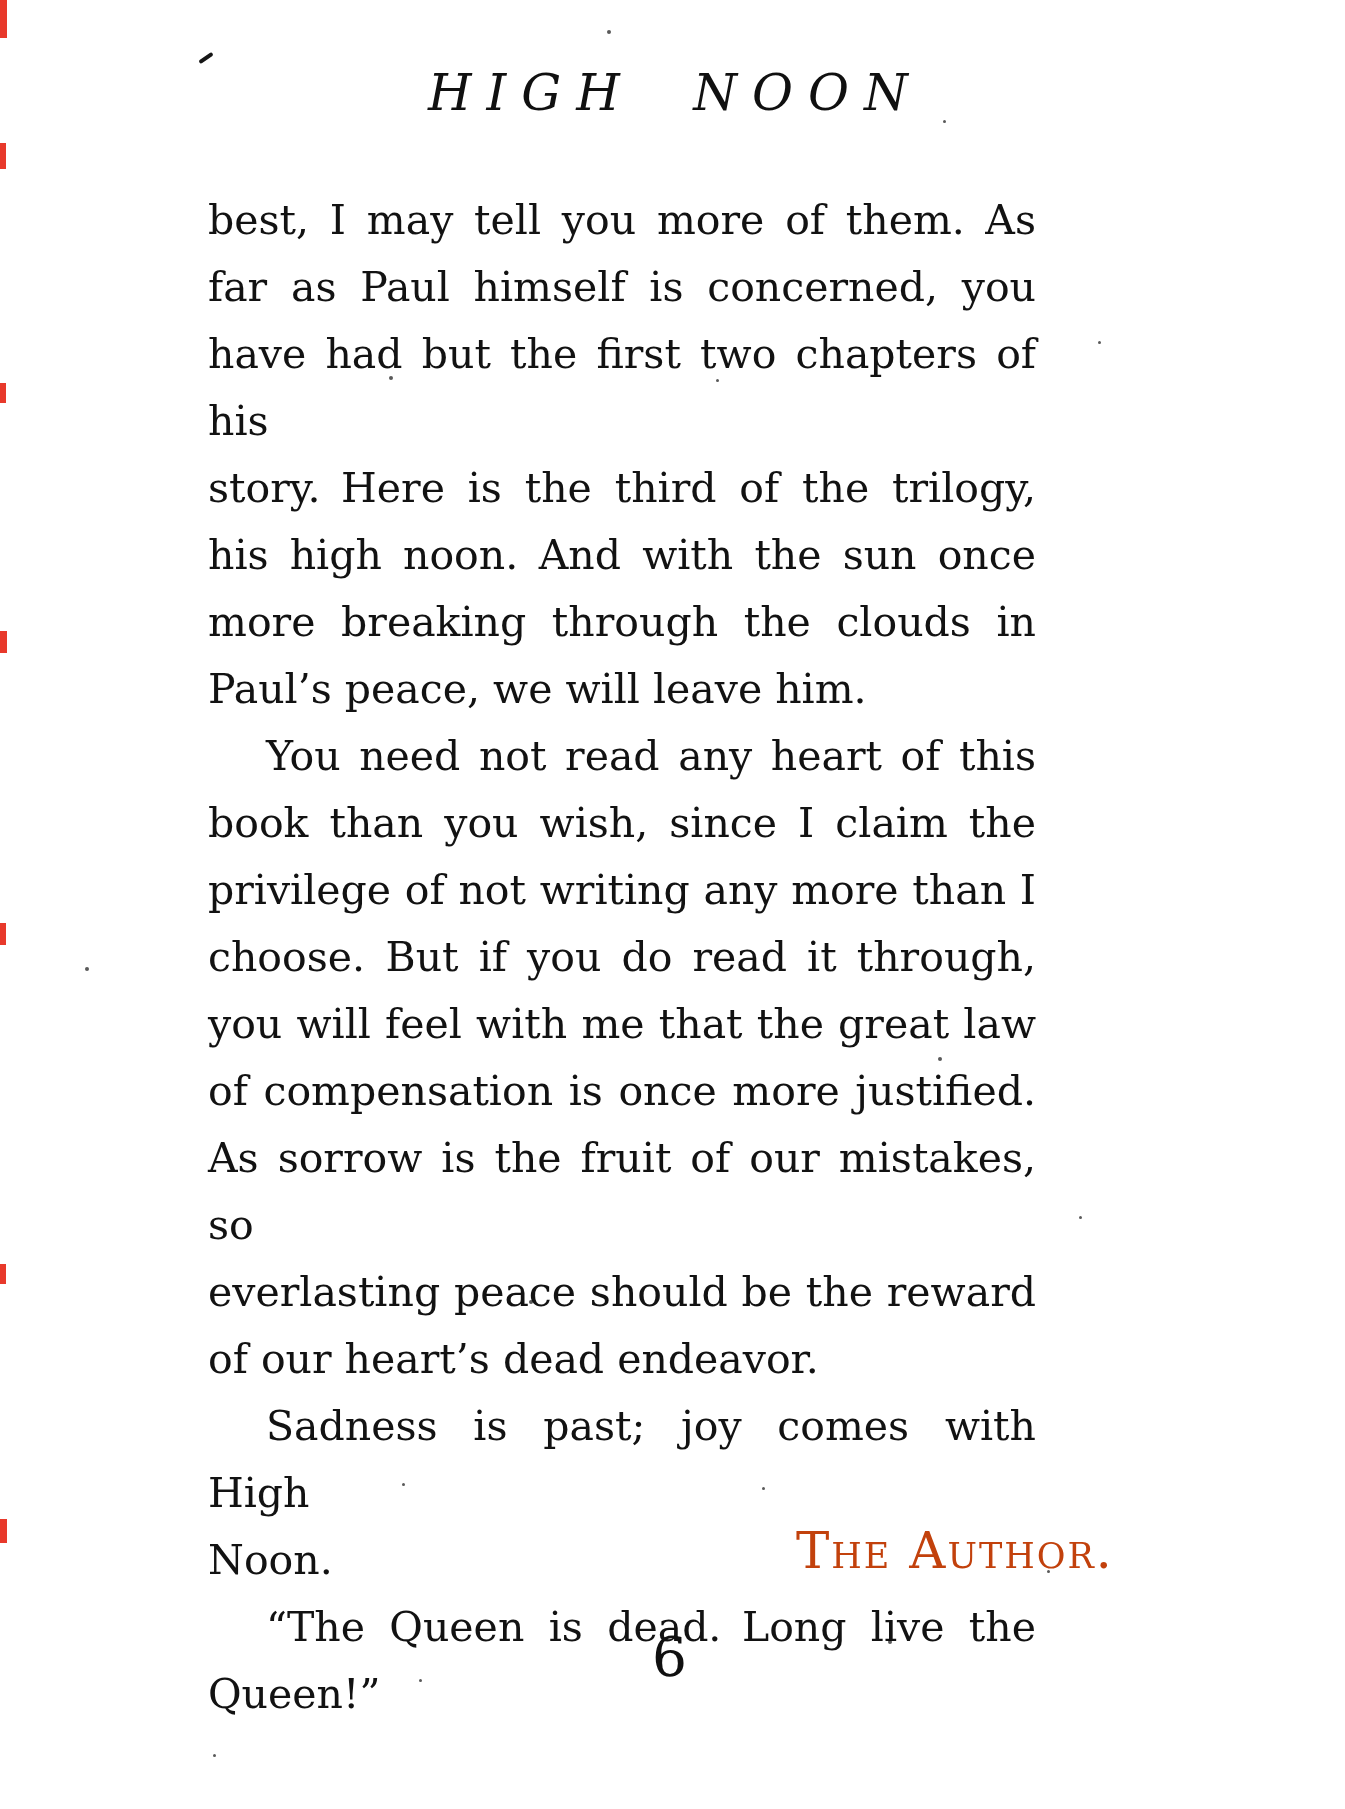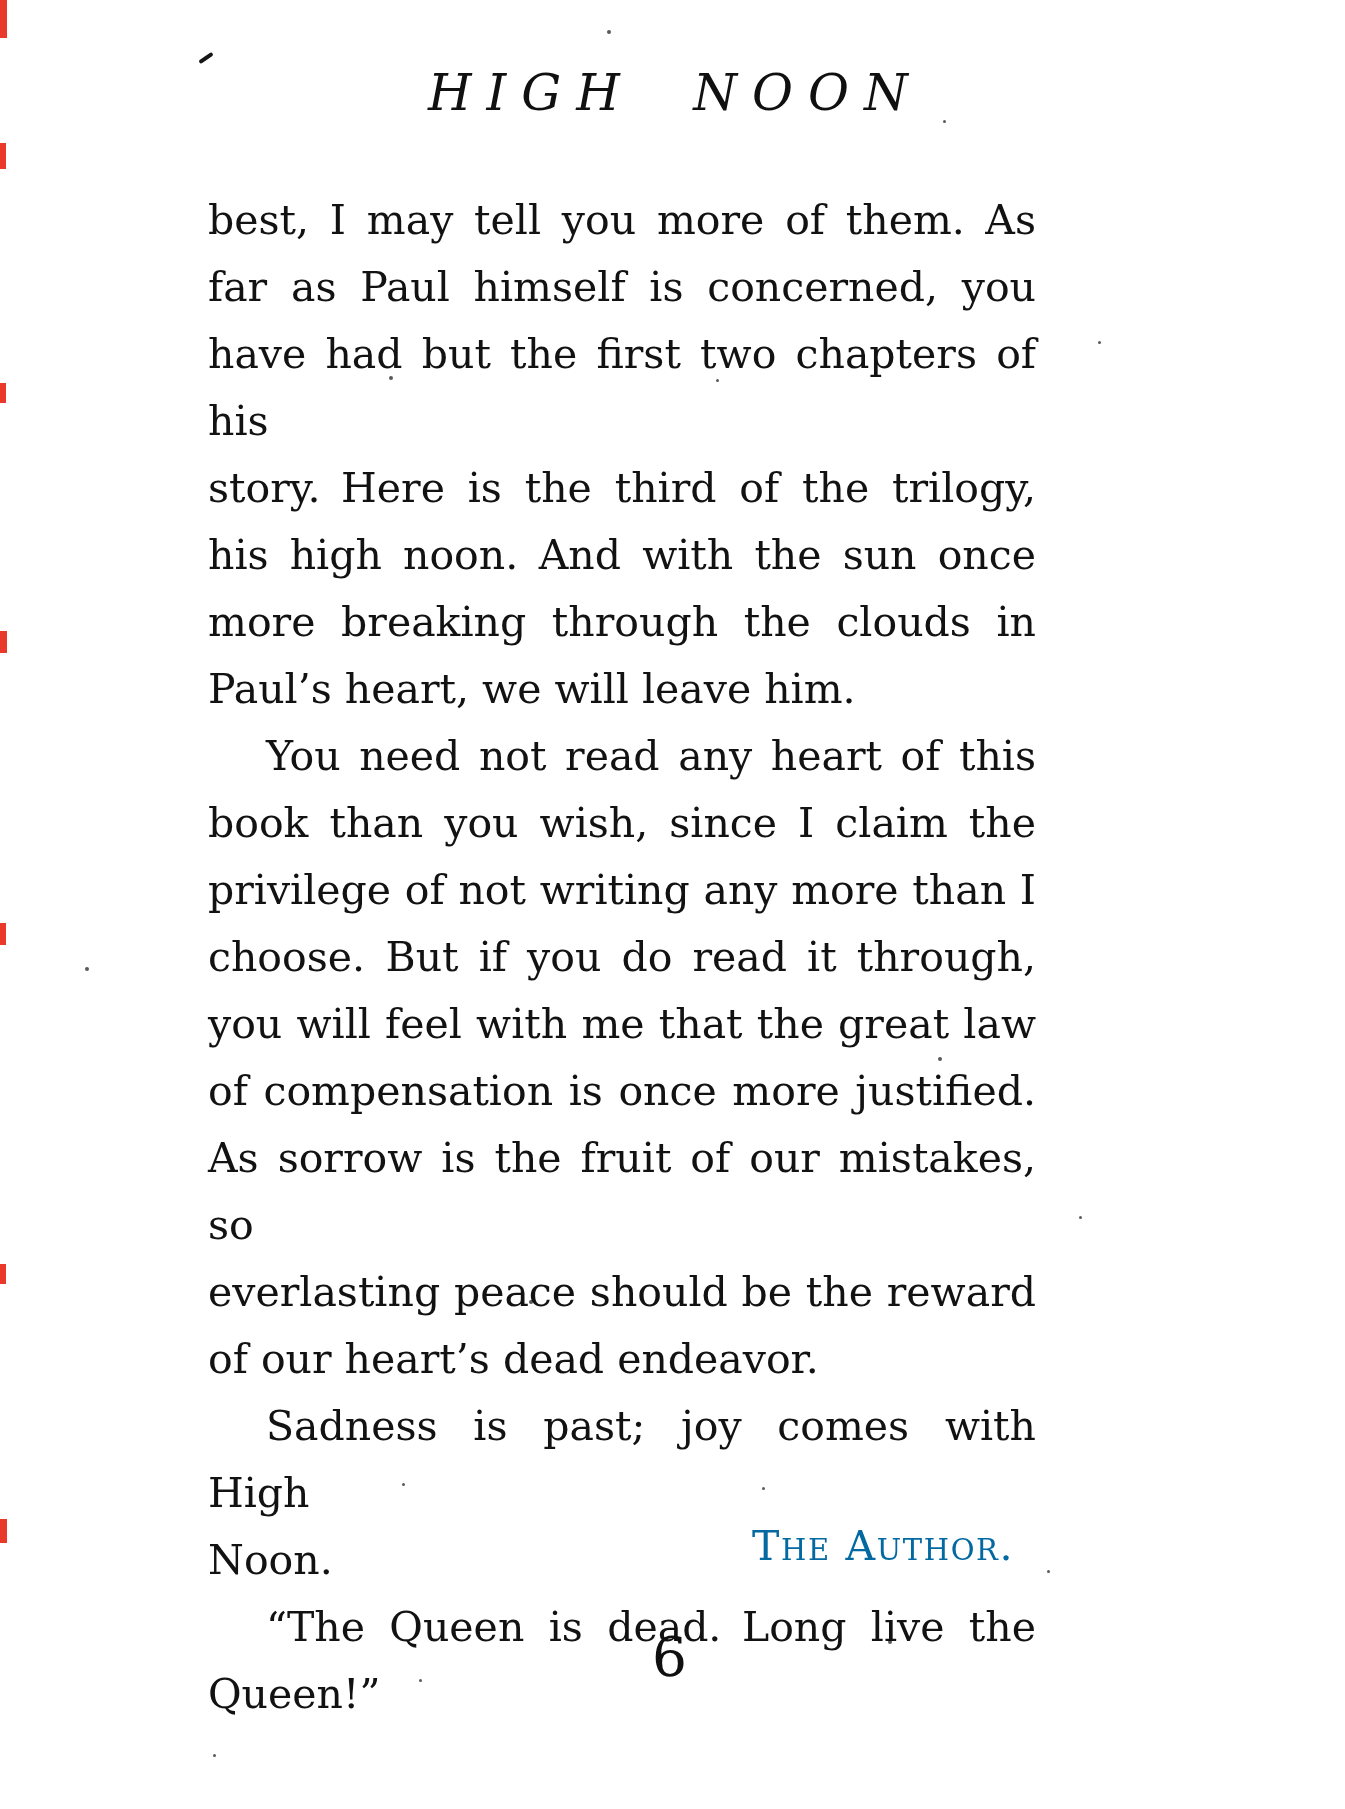--- a/index.html
+++ b/index.html
@@ -39,28 +39,28 @@
   }
   .para { margin: 0; }
   .line { width: 100%; }
   .line.justify { text-align: justify; text-align-last: justify; }
   .line.left { text-align: left; text-align-last: left; }
   .line.first-indent { text-indent: 58px; }
 
   
   .author {
     position: absolute;
-    left: 752px;
+    left: 796px;
     top: 1526px;
-    font-size: 41px;
+    font-size: 50px;
     line-height: 1;
     font-variant: small-caps;
     letter-spacing: 0.04em;
     white-space: nowrap;
-    color: #0369a1;
+    color: #c2410c;
   }
 
   
   .page-number {
     position: absolute;
     left: 652px;
     top: 1630px;
     font-size: 55px;
     line-height: 1;
     color: #101010;
@@ -99,21 +99,21 @@
   <div class="tick" style="left: 198px; top: 56px;"></div>
 
   <section class="body-text">
       <div class="para">
         <div class="line justify">best, I may tell you more of them. As</div>
         <div class="line justify">far as Paul himself is concerned, you</div>
         <div class="line justify">have had but the first two chapters of his</div>
         <div class="line justify">story. Here is the third of the trilogy,</div>
         <div class="line justify">his high noon. And with the sun once</div>
         <div class="line justify">more breaking through the clouds in</div>
-        <div class="line left">Paul’s heart, we will leave him.</div>
+        <div class="line left">Paul’s peace, we will leave him.</div>
       </div>
       <div class="para">
         <div class="line justify first-indent">You need not read any heart of this</div>
         <div class="line justify">book than you wish, since I claim the</div>
         <div class="line justify">privilege of not writing any more than I</div>
         <div class="line justify">choose. But if you do read it through,</div>
         <div class="line justify">you will feel with me that the great law</div>
         <div class="line justify">of compensation is once more justified.</div>
         <div class="line justify">As sorrow is the fruit of our mistakes, so</div>
         <div class="line justify">everlasting peace should be the reward</div>

